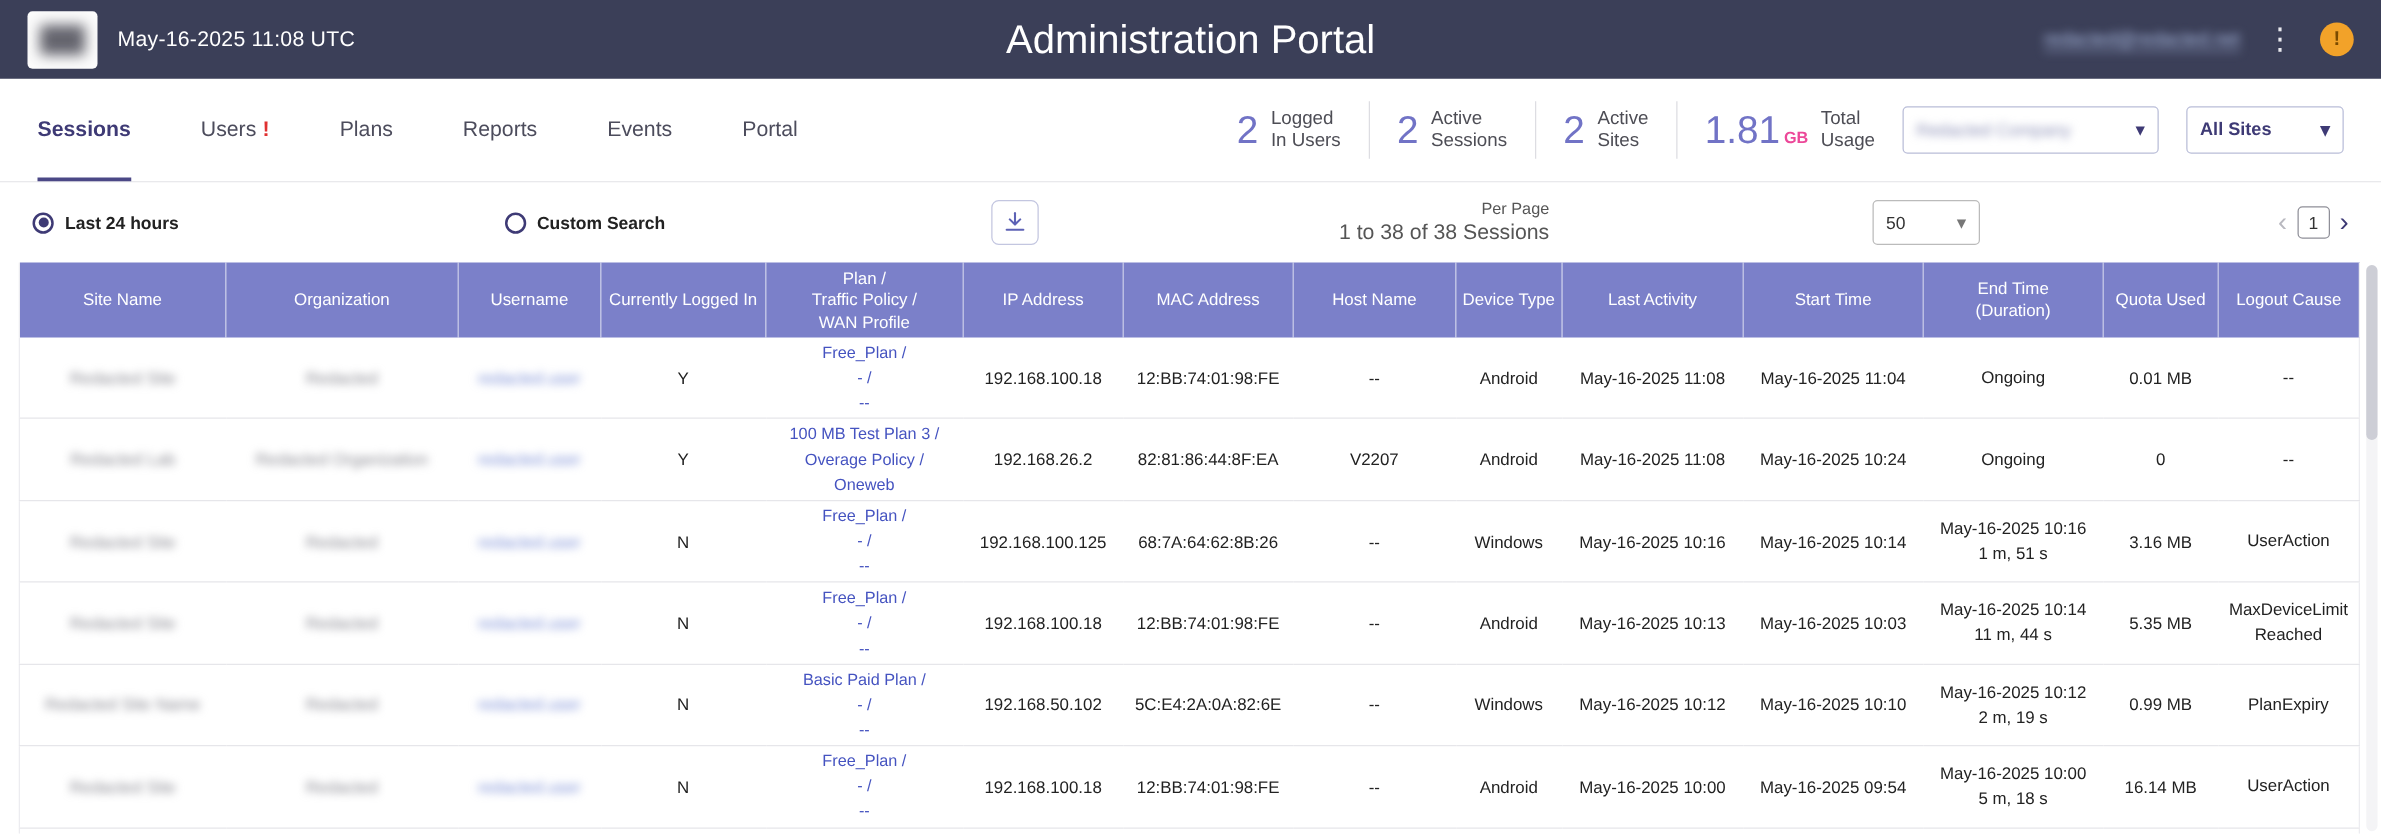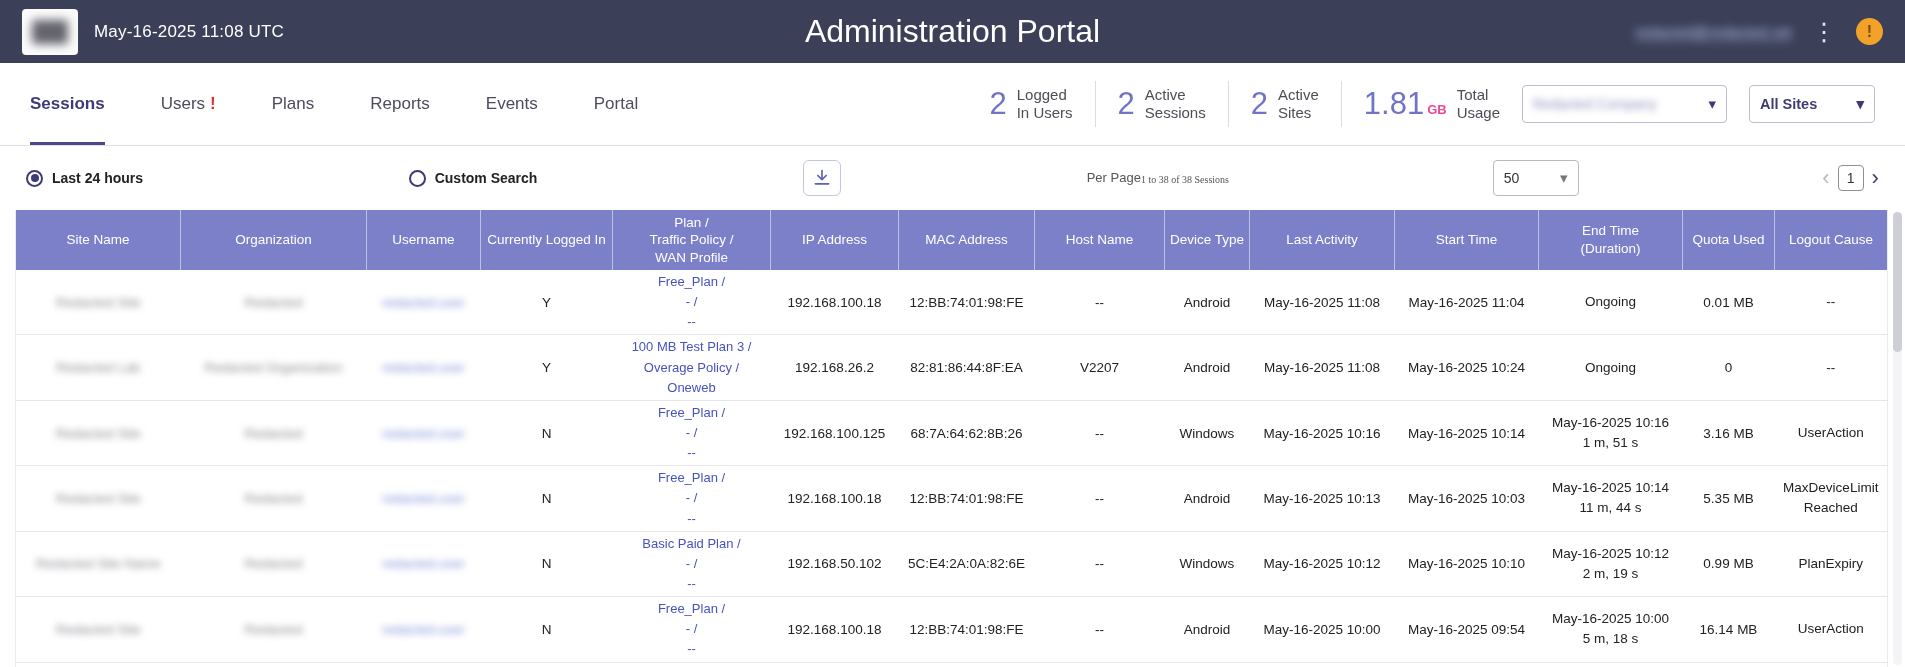--- a/index.html
+++ b/index.html
@@ -47,23 +47,23 @@
   .radio-label { font-size: 14px; font-weight: 700; color: #222; }
 
   .search { margin-left: auto; position: relative; width: 575px; }
   .search input { width: 100%; height: 40px; border: 1px solid #ccc; border-radius: 4px; padding: 0 42px 0 14px; font-size: 14px; font-family: "Liberation Sans", sans-serif; color: #333; outline: none; }
   .search input::placeholder { color: #9a9aa2; }
   .search-icon { position: absolute; right: 12px; top: 9px; width: 22px; height: 22px; cursor: pointer; }
 
   .dl-btn { width: 38px; height: 36px; border: 1px solid #c3c6e0; border-radius: 6px; background: #fff; display: flex; align-items: center; justify-content: center; cursor: pointer; }
   .dl-btn svg { width: 20px; height: 20px; }
 
-  .perpage { display: flex; align-items: flex-end; line-height: 1.35; margin-left: 6px; }
+  .perpage { display: flex; flex-direction: column; align-items: flex-end; line-height: 1.35; margin-left: 6px; }
   .pp-label { font-size: 13px; color: #555; }
-  .pp-range { font-size: 10px; color: #555; white-space: nowrap; font-family: Liberation Serif, serif; }
+  .pp-range { font-size: 17px; color: #555; white-space: nowrap; }
   .pp-select { width: 86px; height: 36px; font-size: 14px; color: #333; border-color: #bbb; margin-left: 24px; }
 
   .pager { display: flex; align-items: center; gap: 8px; margin-left: 4px; }
   .pg { font-size: 22px; line-height: 1; cursor: pointer; }
   .pg.prev { color: #b9b9c0; }
   .pg.next { color: #3e3a75; }
   .pg.num { font-size: 14px; width: 26px; height: 26px; border: 1px solid #8f8f98; border-radius: 4px; display: flex; align-items: center; justify-content: center; color: #333; }
 
   
   .table-wrap { margin: 0 18px 0 15px; }

